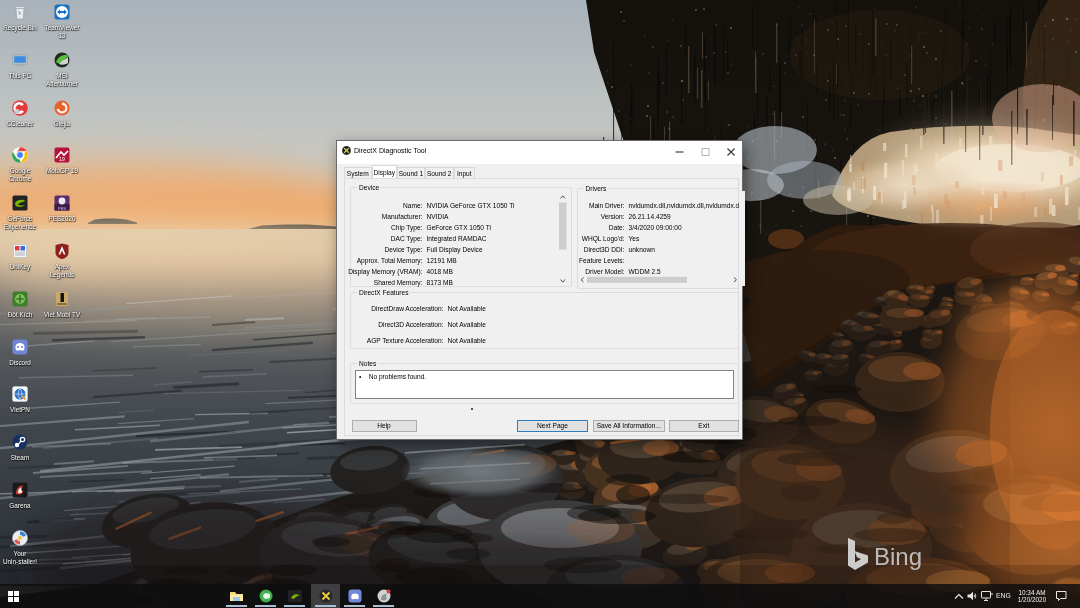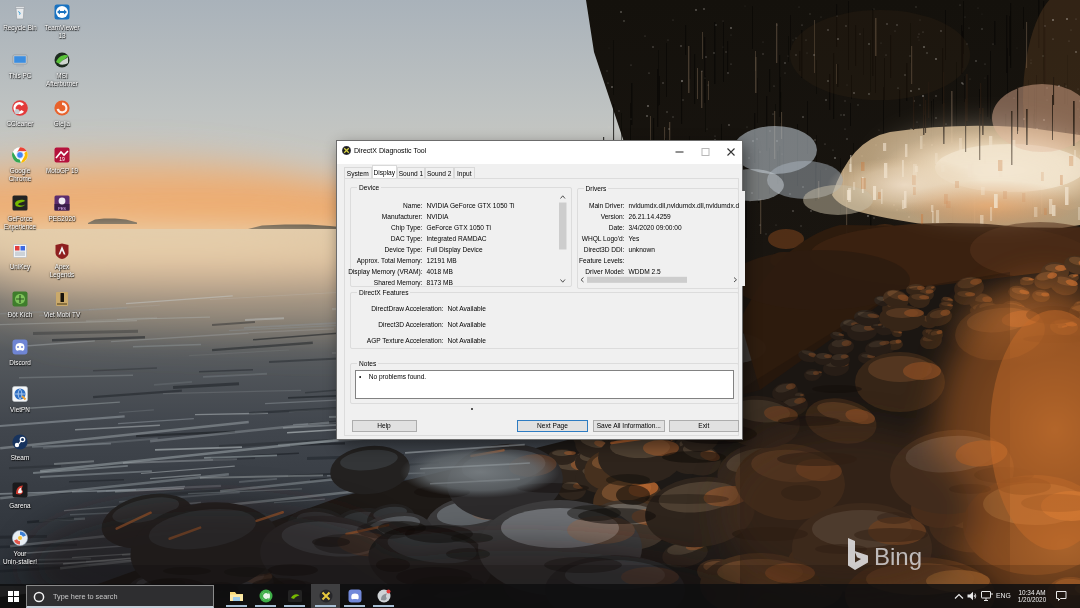--- a/index.html
+++ b/index.html
@@ -1837,26 +1837,20 @@
       <path d="M3,2 L10,5 L10,26.5 L16,23 L12,21.3 L9.5,15 L23,19.5 L23,26.5 L10,34 L3,29.5 Z" fill="#e8e8ea" opacity="0.85"></path>
       <text x="29" y="29" font-family="Liberation Sans" font-size="24" fill="#dfdfe2" opacity="0.8">Bing</text>
     </svg></div>
 <div id="bar">
 <svg style="position:absolute;left:8px;top:7px" width="11" height="11">
       <rect x="0" y="0" width="5" height="5" fill="#fff"></rect>
       <rect x="6" y="0" width="5" height="5" fill="#fff"></rect>
       <rect x="0" y="6" width="5" height="5" fill="#fff"></rect>
       <rect x="6" y="6" width="5" height="5" fill="#fff"></rect>
     </svg>
-<div style="position:absolute;left:26px;top:0.5px;width:188px;height:23px;background:#2e2e30;border:1px solid #8a8a8a;border-bottom:2.5px solid #c6d0da">
-<svg style="position:absolute;left:6px;top:5px" width="12" height="12">
-        <circle cx="6" cy="6" r="4.6" fill="none" stroke="#f2f2f2" stroke-width="1.5"></circle>
-      </svg>
-<span style="position:absolute;left:26px;top:6px;font-size:7.3px;color:#c9c9c9">Type here to search</span>
-    </div>
 <div class="tbic" style="left:222px;">
       <svg style="position:absolute;left:7px;top:5px" width="15" height="14">
         <path d="M1,3 h5 l1.5,2 h6.5 v7 h-13 Z" fill="#f7d976"></path>
         <path d="M1,5.5 h13 v6.5 h-13 Z" fill="#fbe9a8"></path>
         <rect x="4" y="8" width="7" height="4" fill="#9ecbe8"></rect>
       </svg>
     </div>
 <div class="tbic" style="left:251px;">
       <svg style="position:absolute;left:8px;top:5px" width="14" height="14">
         <circle cx="7" cy="7" r="6.5" fill="#3faf49"></circle>

